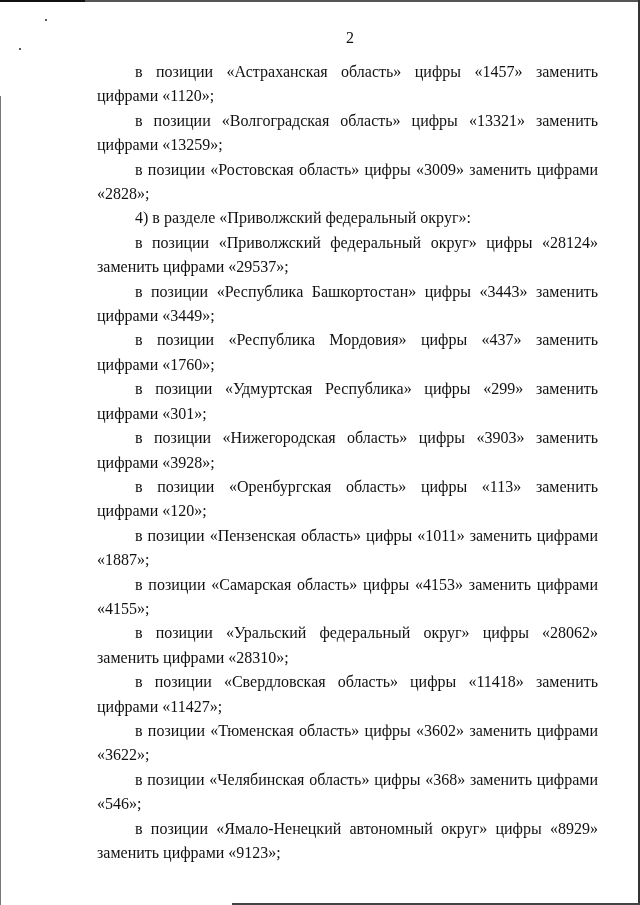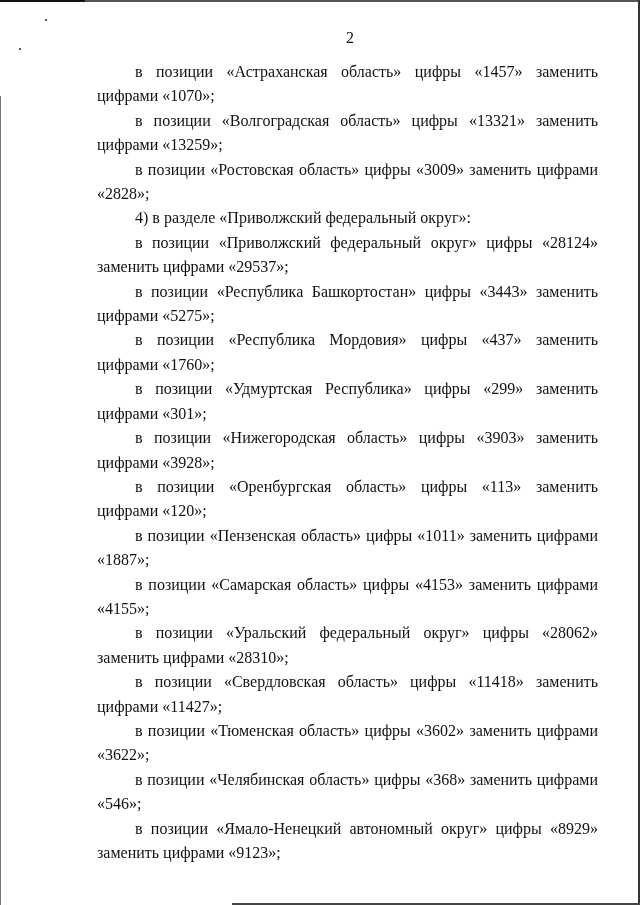--- a/index.html
+++ b/index.html
@@ -74,26 +74,26 @@
 <div class="scan-edge-top"></div>
 <div class="scan-edge-right"></div>
 <div class="scan-edge-left"></div>
 <div class="scan-edge-bottom"></div>
 <div class="speck" style="left:45px; top:19px;"></div>
 <div class="speck" style="left:19px; top:48px;"></div>
 
 <div class="page-number">2</div>
 
 <div class="content">
-  <p class="para">в позиции «Астраханская область» цифры «1457» заменить цифрами «1070»;</p>
+  <p class="para">в позиции «Астраханская область» цифры «1457» заменить цифрами «1120»;</p>
   <p class="para">в позиции «Волгоградская область» цифры «13321» заменить цифрами «13259»;</p>
   <p class="para">в позиции «Ростовская область» цифры «3009» заменить цифрами «2828»;</p>
   <p class="para">4) в разделе «Приволжский федеральный округ»:</p>
   <p class="para">в позиции «Приволжский федеральный округ» цифры «28124» заменить цифрами «29537»;</p>
-  <p class="para">в позиции «Республика Башкортостан» цифры «3443» заменить цифрами «5275»;</p>
+  <p class="para">в позиции «Республика Башкортостан» цифры «3443» заменить цифрами «3449»;</p>
   <p class="para">в позиции «Республика Мордовия» цифры «437» заменить цифрами «1760»;</p>
   <p class="para">в позиции «Удмуртская Республика» цифры «299» заменить цифрами «301»;</p>
   <p class="para">в позиции «Нижегородская область» цифры «3903» заменить цифрами «3928»;</p>
   <p class="para">в позиции «Оренбургская область» цифры «113» заменить цифрами «120»;</p>
   <p class="para">в позиции «Пензенская область» цифры «1011» заменить цифрами «1887»;</p>
   <p class="para">в позиции «Самарская область» цифры «4153» заменить цифрами «4155»;</p>
   <p class="para">в позиции «Уральский федеральный округ» цифры «28062» заменить цифрами «28310»;</p>
   <p class="para">в позиции «Свердловская область» цифры «11418» заменить цифрами «11427»;</p>
   <p class="para">в позиции «Тюменская область» цифры «3602» заменить цифрами «3622»;</p>
   <p class="para">в позиции «Челябинская область» цифры «368» заменить цифрами «546»;</p>

